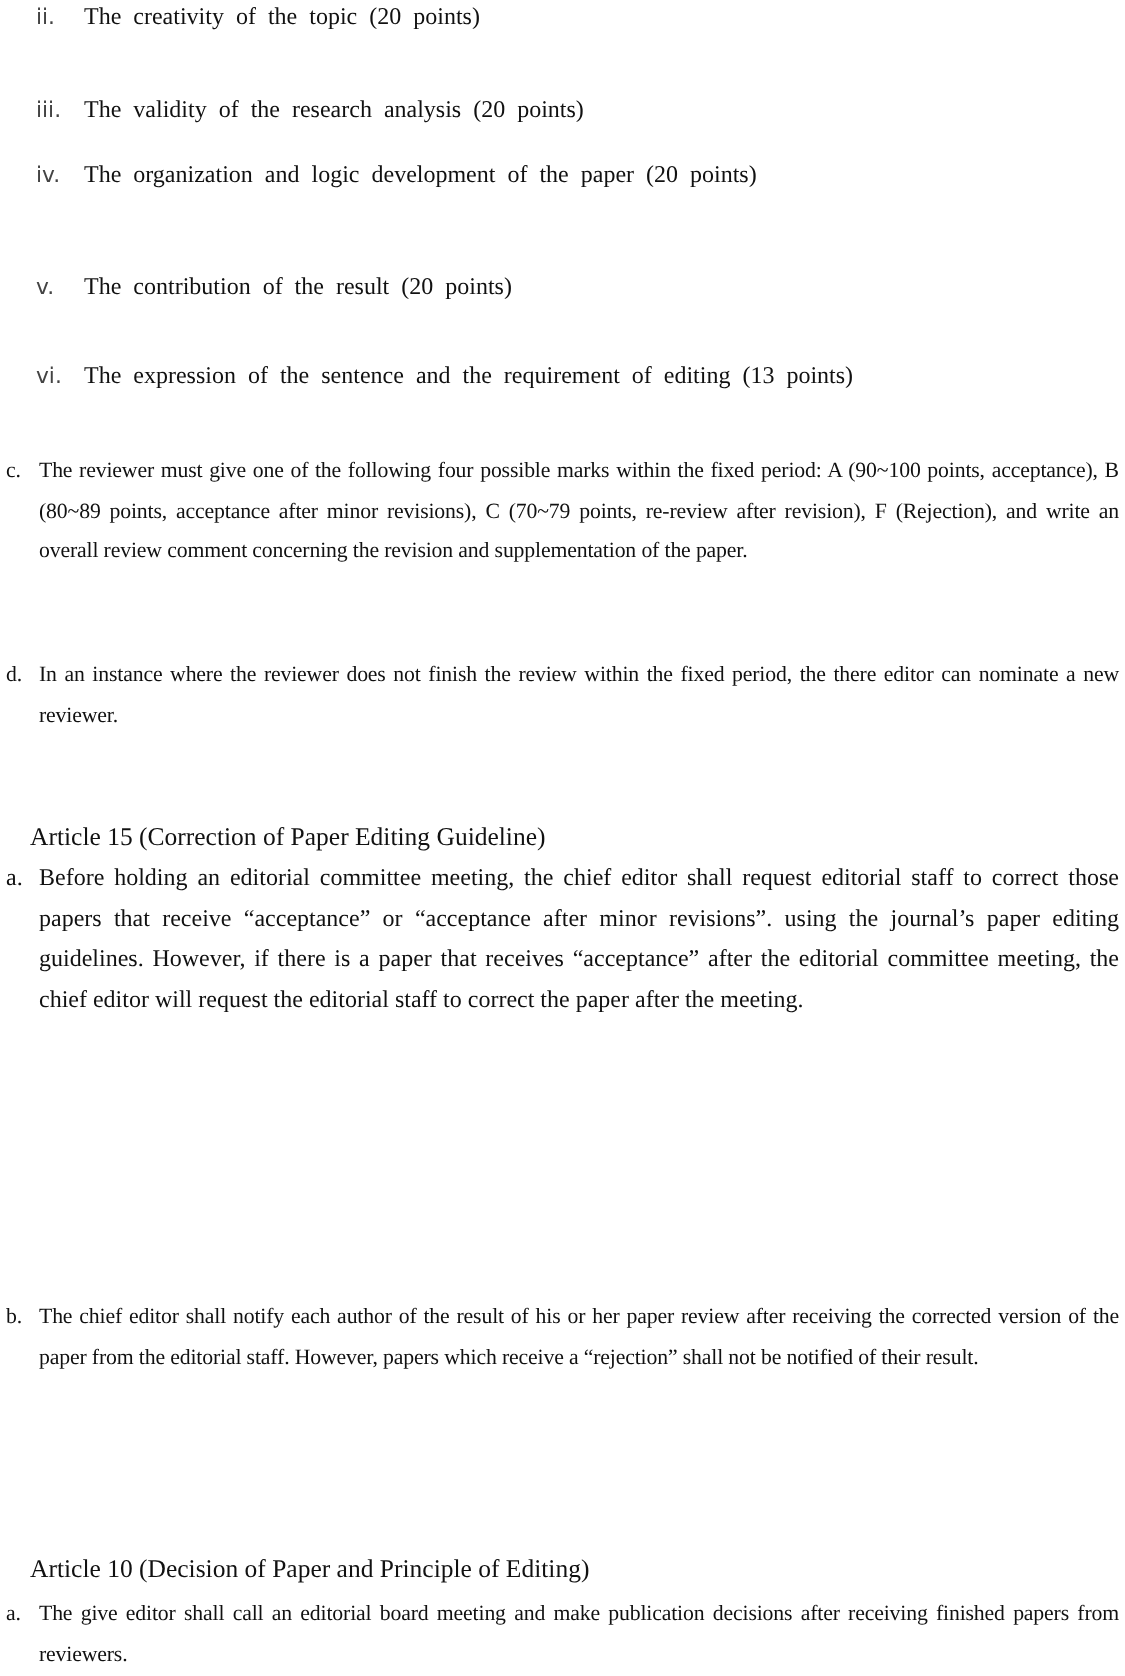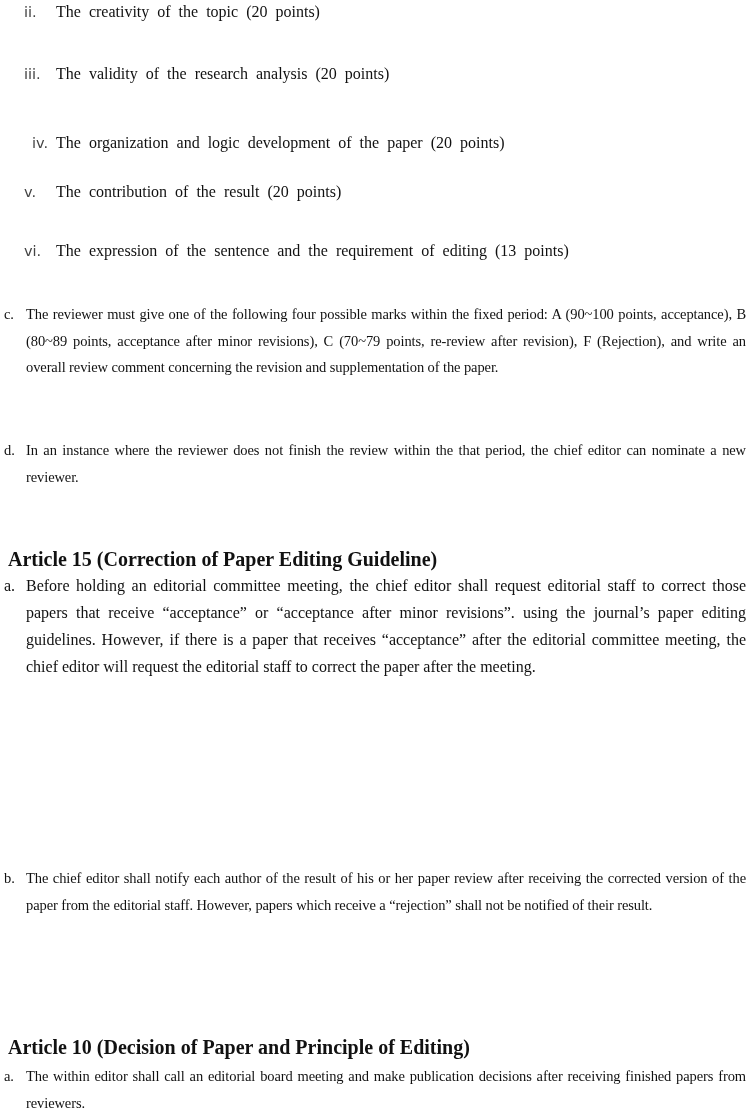--- a/index.html
+++ b/index.html
@@ -6,62 +6,62 @@
   body {
     width: 750px; height: 1117px; position: relative; overflow: hidden;
     font-family: "Liberation Serif", "DejaVu Serif", serif;
     color: #111111;
   }
   .roman-item { position: absolute; left: 24px; font-size: 16px; word-spacing: 4px; white-space: nowrap; }
   .roman-num { display: inline-block; width: 32px; color: #444; font-family: "DejaVu Sans", sans-serif; font-size: 14.5px; font-weight: normal; }
   .para { position: absolute; left: 4px; width: 742px; font-size: 15.5px; line-height: 26.5px; }
   .para .label { position: absolute; left: 0; top: 0; }
   .para .text { margin-left: 22px; text-align: justify; text-align-last: left; }
-  .heading { position: absolute; left: 8px; font-weight: bold; font-size: 20px; white-space: nowrap; }
+  .heading { position: absolute; left: 20px; font-weight: normal; font-size: 17px; white-space: nowrap; }
   .narrow { font-size: 14.5px; letter-spacing: -0.1px; }
 </style>
 </head>
 <body>
 
 <div class="roman-item" style="top:3px;">
   <span class="roman-num">ii.</span><span>The creativity of the topic (20 points)</span>
 </div>
 <div class="roman-item" style="top:65px;">
   <span class="roman-num">iii.</span><span>The validity of the research analysis (20 points)</span>
 </div>
-<div class="roman-item" style="top:134px;text-align:center;">
+<div class="roman-item" style="top:108px;">
   <span class="roman-num">iv.</span><span>The organization and logic development of the paper (20 points)</span>
 </div>
 <div class="roman-item" style="top:183px;">
   <span class="roman-num">v.</span><span>The contribution of the result (20 points)</span>
 </div>
 <div class="roman-item" style="top:242px;">
   <span class="roman-num">vi.</span><span>The expression of the sentence and the requirement of editing (13 points)</span>
 </div>
 
 <div class="para narrow" style="top:301px;">
   <span class="label">c.</span>
   <div class="text">The reviewer must give one of the following four possible marks within the fixed period: A (90~100 points, acceptance), B (80~89 points, acceptance after minor revisions), C (70~79 points, re-review after revision), F (Rejection), and write an overall review comment concerning the revision and supplementation of the paper.</div>
 </div>
 
 <div class="para narrow" style="top:437px;">
   <span class="label">d.</span>
-  <div class="text">In an instance where the reviewer does not finish the review within the that period, the chief editor can nominate a new reviewer.</div>
+  <div class="text">In an instance where the reviewer does not finish the review within the fixed period, the there editor can nominate a new reviewer.</div>
 </div>
 
 <div class="heading" style="top:548px;">Article 15 (Correction of Paper Editing Guideline)</div>
 
 <div class="para" style="top:572px; font-size:16px; line-height:27px;">
   <span class="label">a.</span>
   <div class="text">Before holding an editorial committee meeting, the chief editor shall request editorial staff to correct those papers that receive “acceptance” or “acceptance after minor revisions”. using the journal’s paper editing guidelines. However, if there is a paper that receives “acceptance” after the editorial committee meeting, the chief editor will request the editorial staff to correct the paper after the meeting.</div>
 </div>
 
 <div class="para narrow" style="top:865px;">
   <span class="label">b.</span>
   <div class="text">The chief editor shall notify each author of the result of his or her paper review after receiving the corrected version of the paper from the editorial staff. However, papers which receive a “rejection” shall not be notified of their result.</div>
 </div>
 
 <div class="heading" style="top:1036px;">Article 10 (Decision of Paper and Principle of Editing)</div>
 
 <div class="para narrow" style="top:1063px;">
   <span class="label">a.</span>
-  <div class="text">The within editor shall call an editorial board meeting and make publication decisions after receiving finished papers from reviewers.</div>
+  <div class="text">The give editor shall call an editorial board meeting and make publication decisions after receiving finished papers from reviewers.</div>
 </div>
 
 </body></html>

